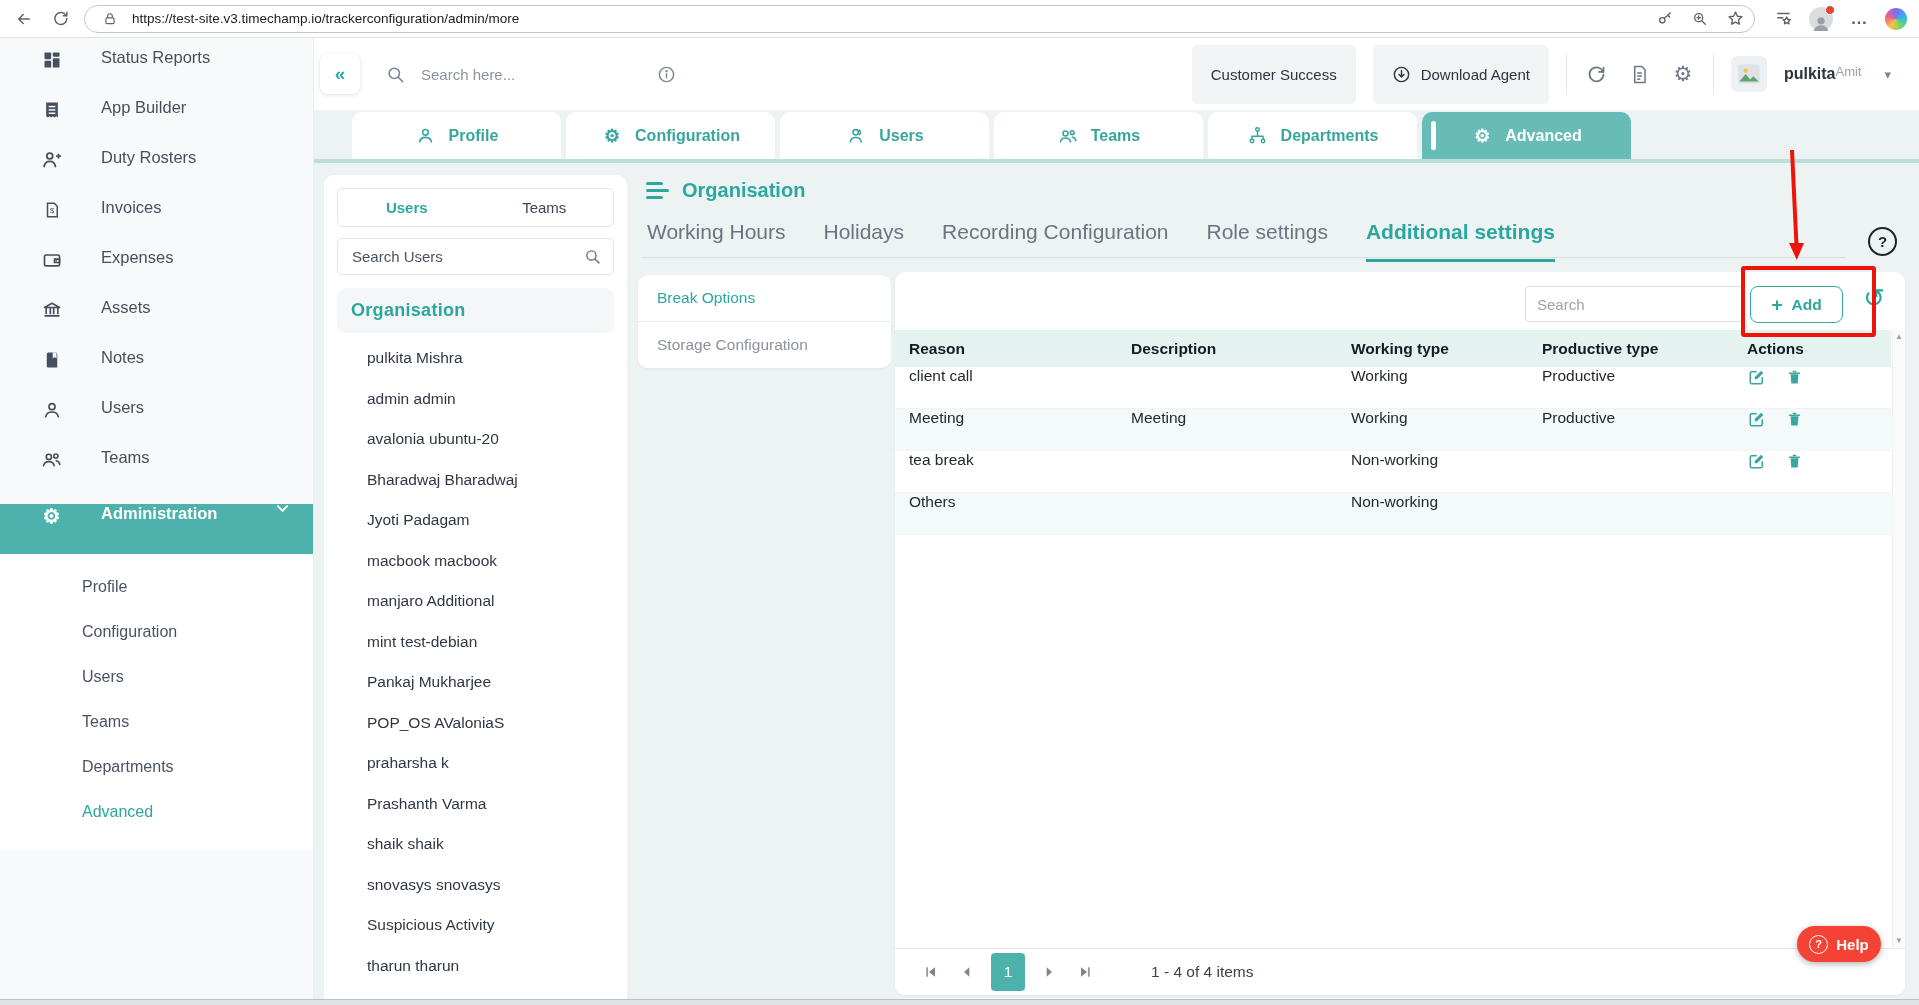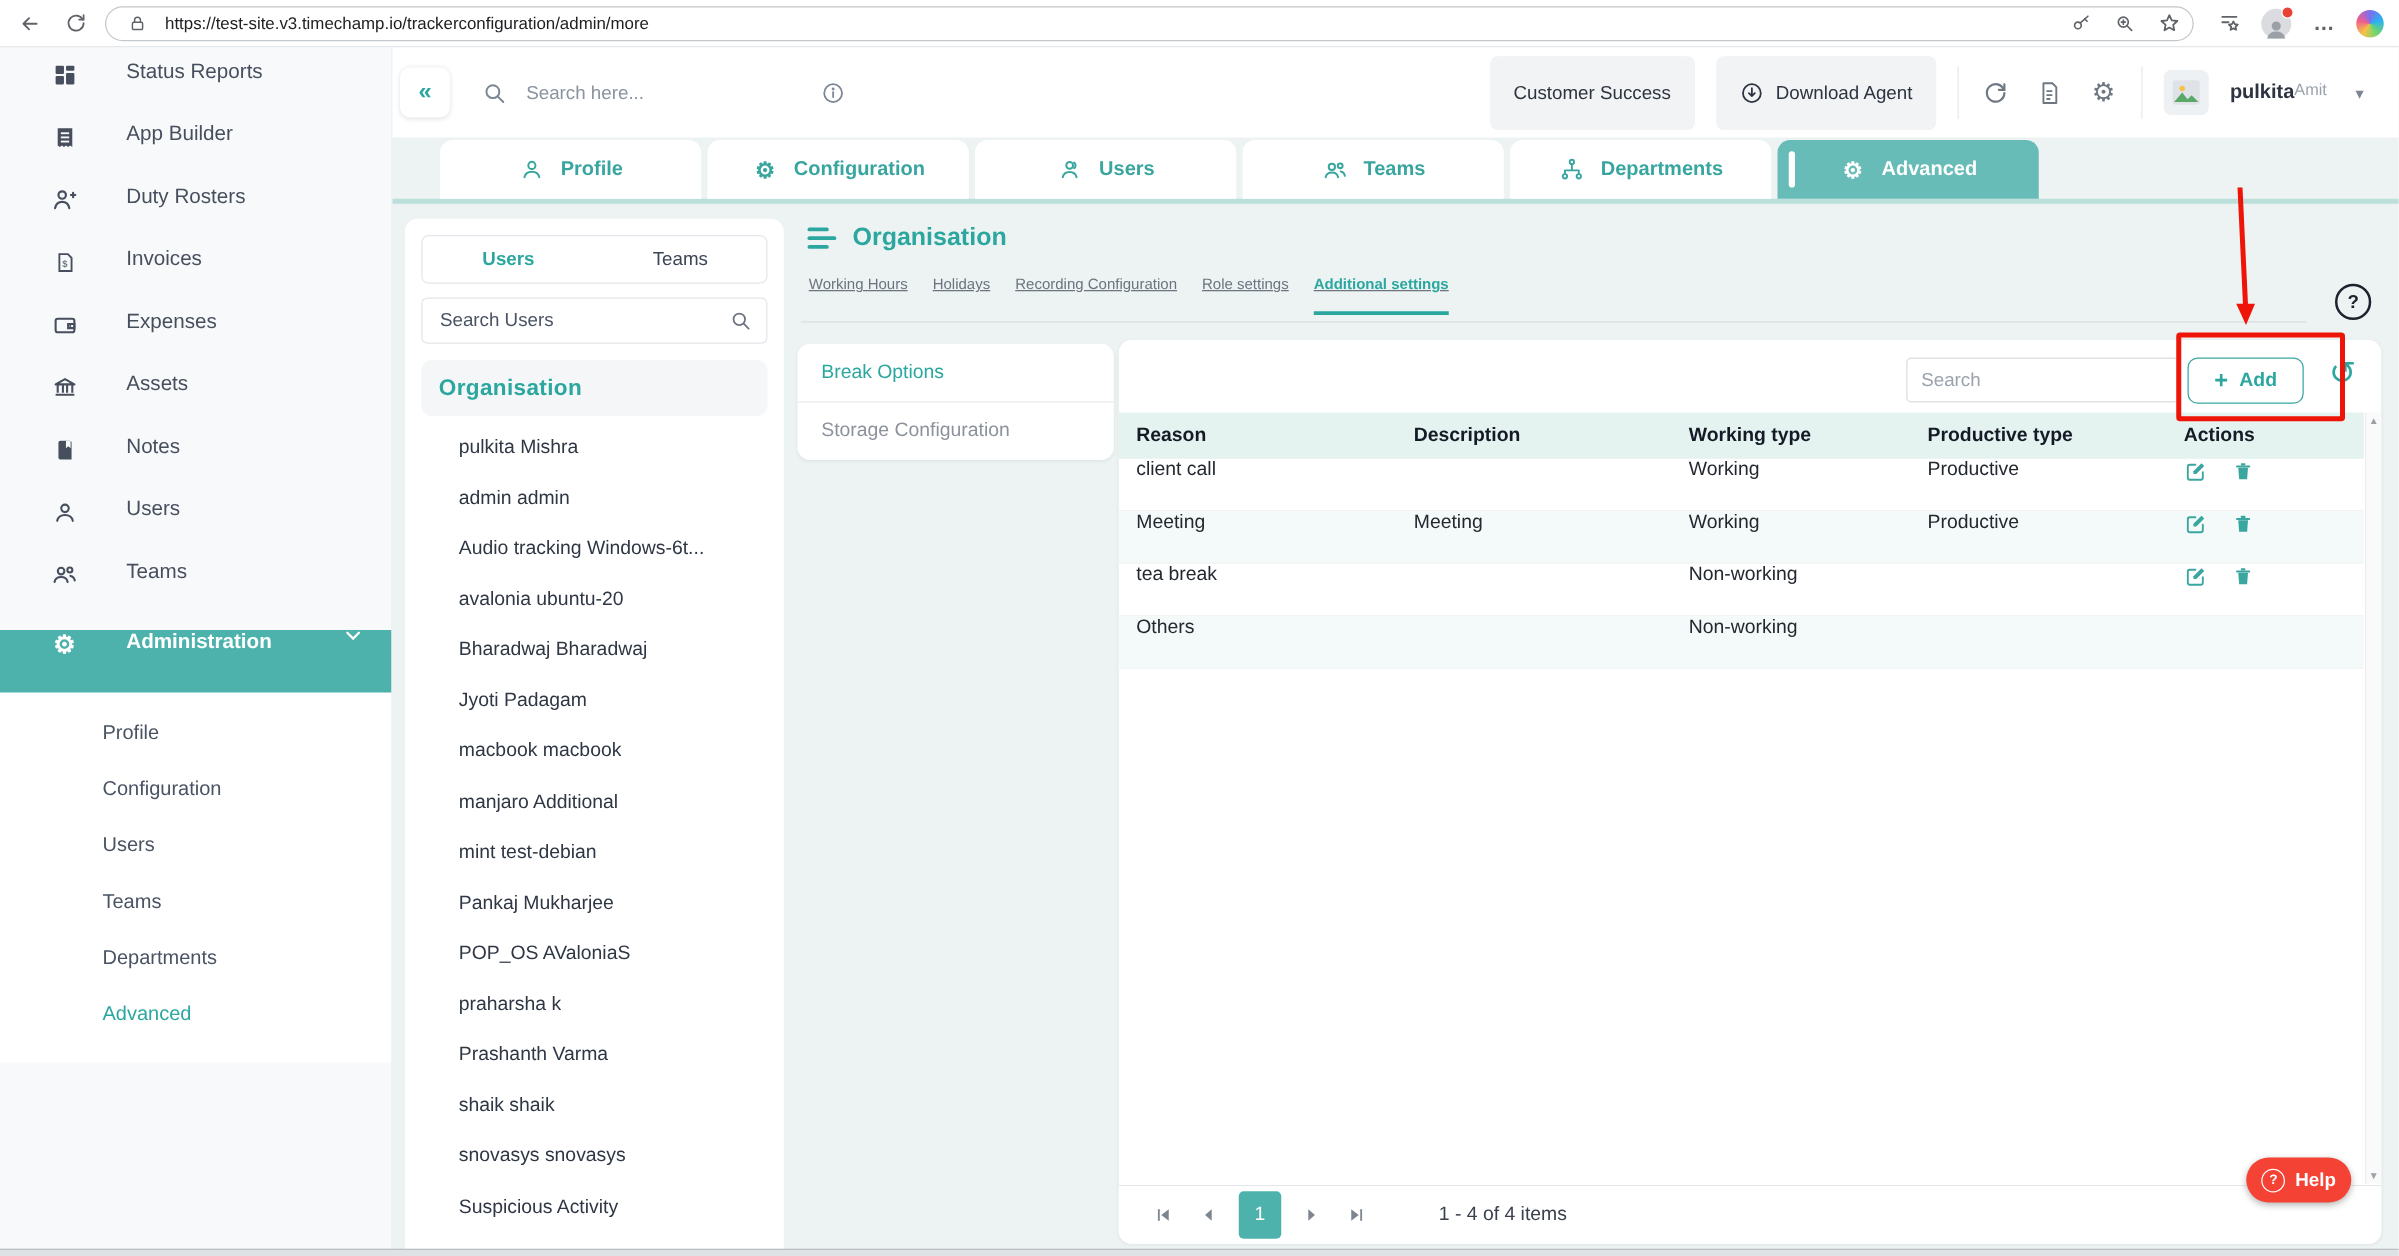--- a/index.html
+++ b/index.html
@@ -71,21 +71,21 @@
   .group-head{margin:13px 3px 0;background:#f5f6f8;border-radius:9px;height:45px;display:flex;align-items:center;padding-left:14px;color:#2ba79f;font-weight:700;font-size:18px;letter-spacing:.3px;}
   .userlist{margin-top:5px;}
   .user-item{height:40.5px;display:flex;align-items:center;padding-left:33px;font-size:15.5px;color:#2f3744;white-space:nowrap;overflow:hidden;}
 
   
   .content{position:absolute;left:627px;top:137px;right:0;bottom:0;}
   .ctitle{position:absolute;left:19px;top:4px;display:flex;align-items:center;gap:13px;color:#2ba79f;font-size:20px;font-weight:700;}
   .list-icon{display:flex;flex-direction:column;gap:4px;}
   .list-icon span{display:block;height:3px;border-radius:2px;background:#2ba79f;}
   .list-icon .l1{width:17px;}.list-icon .l2{width:23px;}.list-icon .l3{width:17px;}
-  .subtabs{position:absolute;left:20px;top:45px;display:flex;gap:20px;font-size:12px;color:#6b7480;text-decoration:underline;}
+  .subtabs{position:absolute;left:20px;top:45px;display:flex;gap:38px;font-size:21px;color:#6b7480;}
   .subtab{padding-bottom:15px;}
   .subtab.active{color:#2ba79f;border-bottom:3px solid #2ba79f;font-weight:600;}
   .sub-divider{position:absolute;left:14px;right:74px;top:82px;height:1px;background:#d9dde0;}
   .help-q{position:absolute;right:22px;top:52px;width:25px;height:25px;border-radius:50%;border:2.2px solid #1d232e;color:#1d232e;display:flex;align-items:center;justify-content:center;font-size:15px;font-weight:700;}
 
   .breakcard{position:absolute;left:11px;top:100px;width:253px;background:#fff;border-radius:10px;box-shadow:0 1px 3px rgba(0,0,0,.05);}
   .bc-item{height:46px;display:flex;align-items:center;padding-left:19px;font-size:15.5px;color:#8b929c;}
   .bc-item.active{color:#2ba79f;}
   .bc-div{height:1px;background:#ececec;}
 
@@ -418,21 +418,20 @@
             <svg width="17" height="17" viewBox="0 0 24 24" fill="none" stroke="#6b7480" stroke-width="2" stroke-linecap="round">
               <circle cx="10.5" cy="10.5" r="6.5"></circle>
               <path d="M15.5 15.5L21 21"></path>
             </svg>
           </span>
       </div>
       <div class="group-head">Organisation</div>
       <div class="userlist">
         <div class="user-item">pulkita Mishra</div>
         <div class="user-item">admin admin</div>
-        <div class="user-item">Audio tracking Windows-6t...</div>
         <div class="user-item">avalonia ubuntu-20</div>
         <div class="user-item">Bharadwaj Bharadwaj</div>
         <div class="user-item">Jyoti Padagam</div>
         <div class="user-item">macbook macbook</div>
         <div class="user-item">manjaro Additional</div>
         <div class="user-item">mint test-debian</div>
         <div class="user-item">Pankaj Mukharjee</div>
         <div class="user-item">POP_OS AValoniaS</div>
         <div class="user-item">praharsha k</div>
         <div class="user-item">Prashanth Varma</div>

